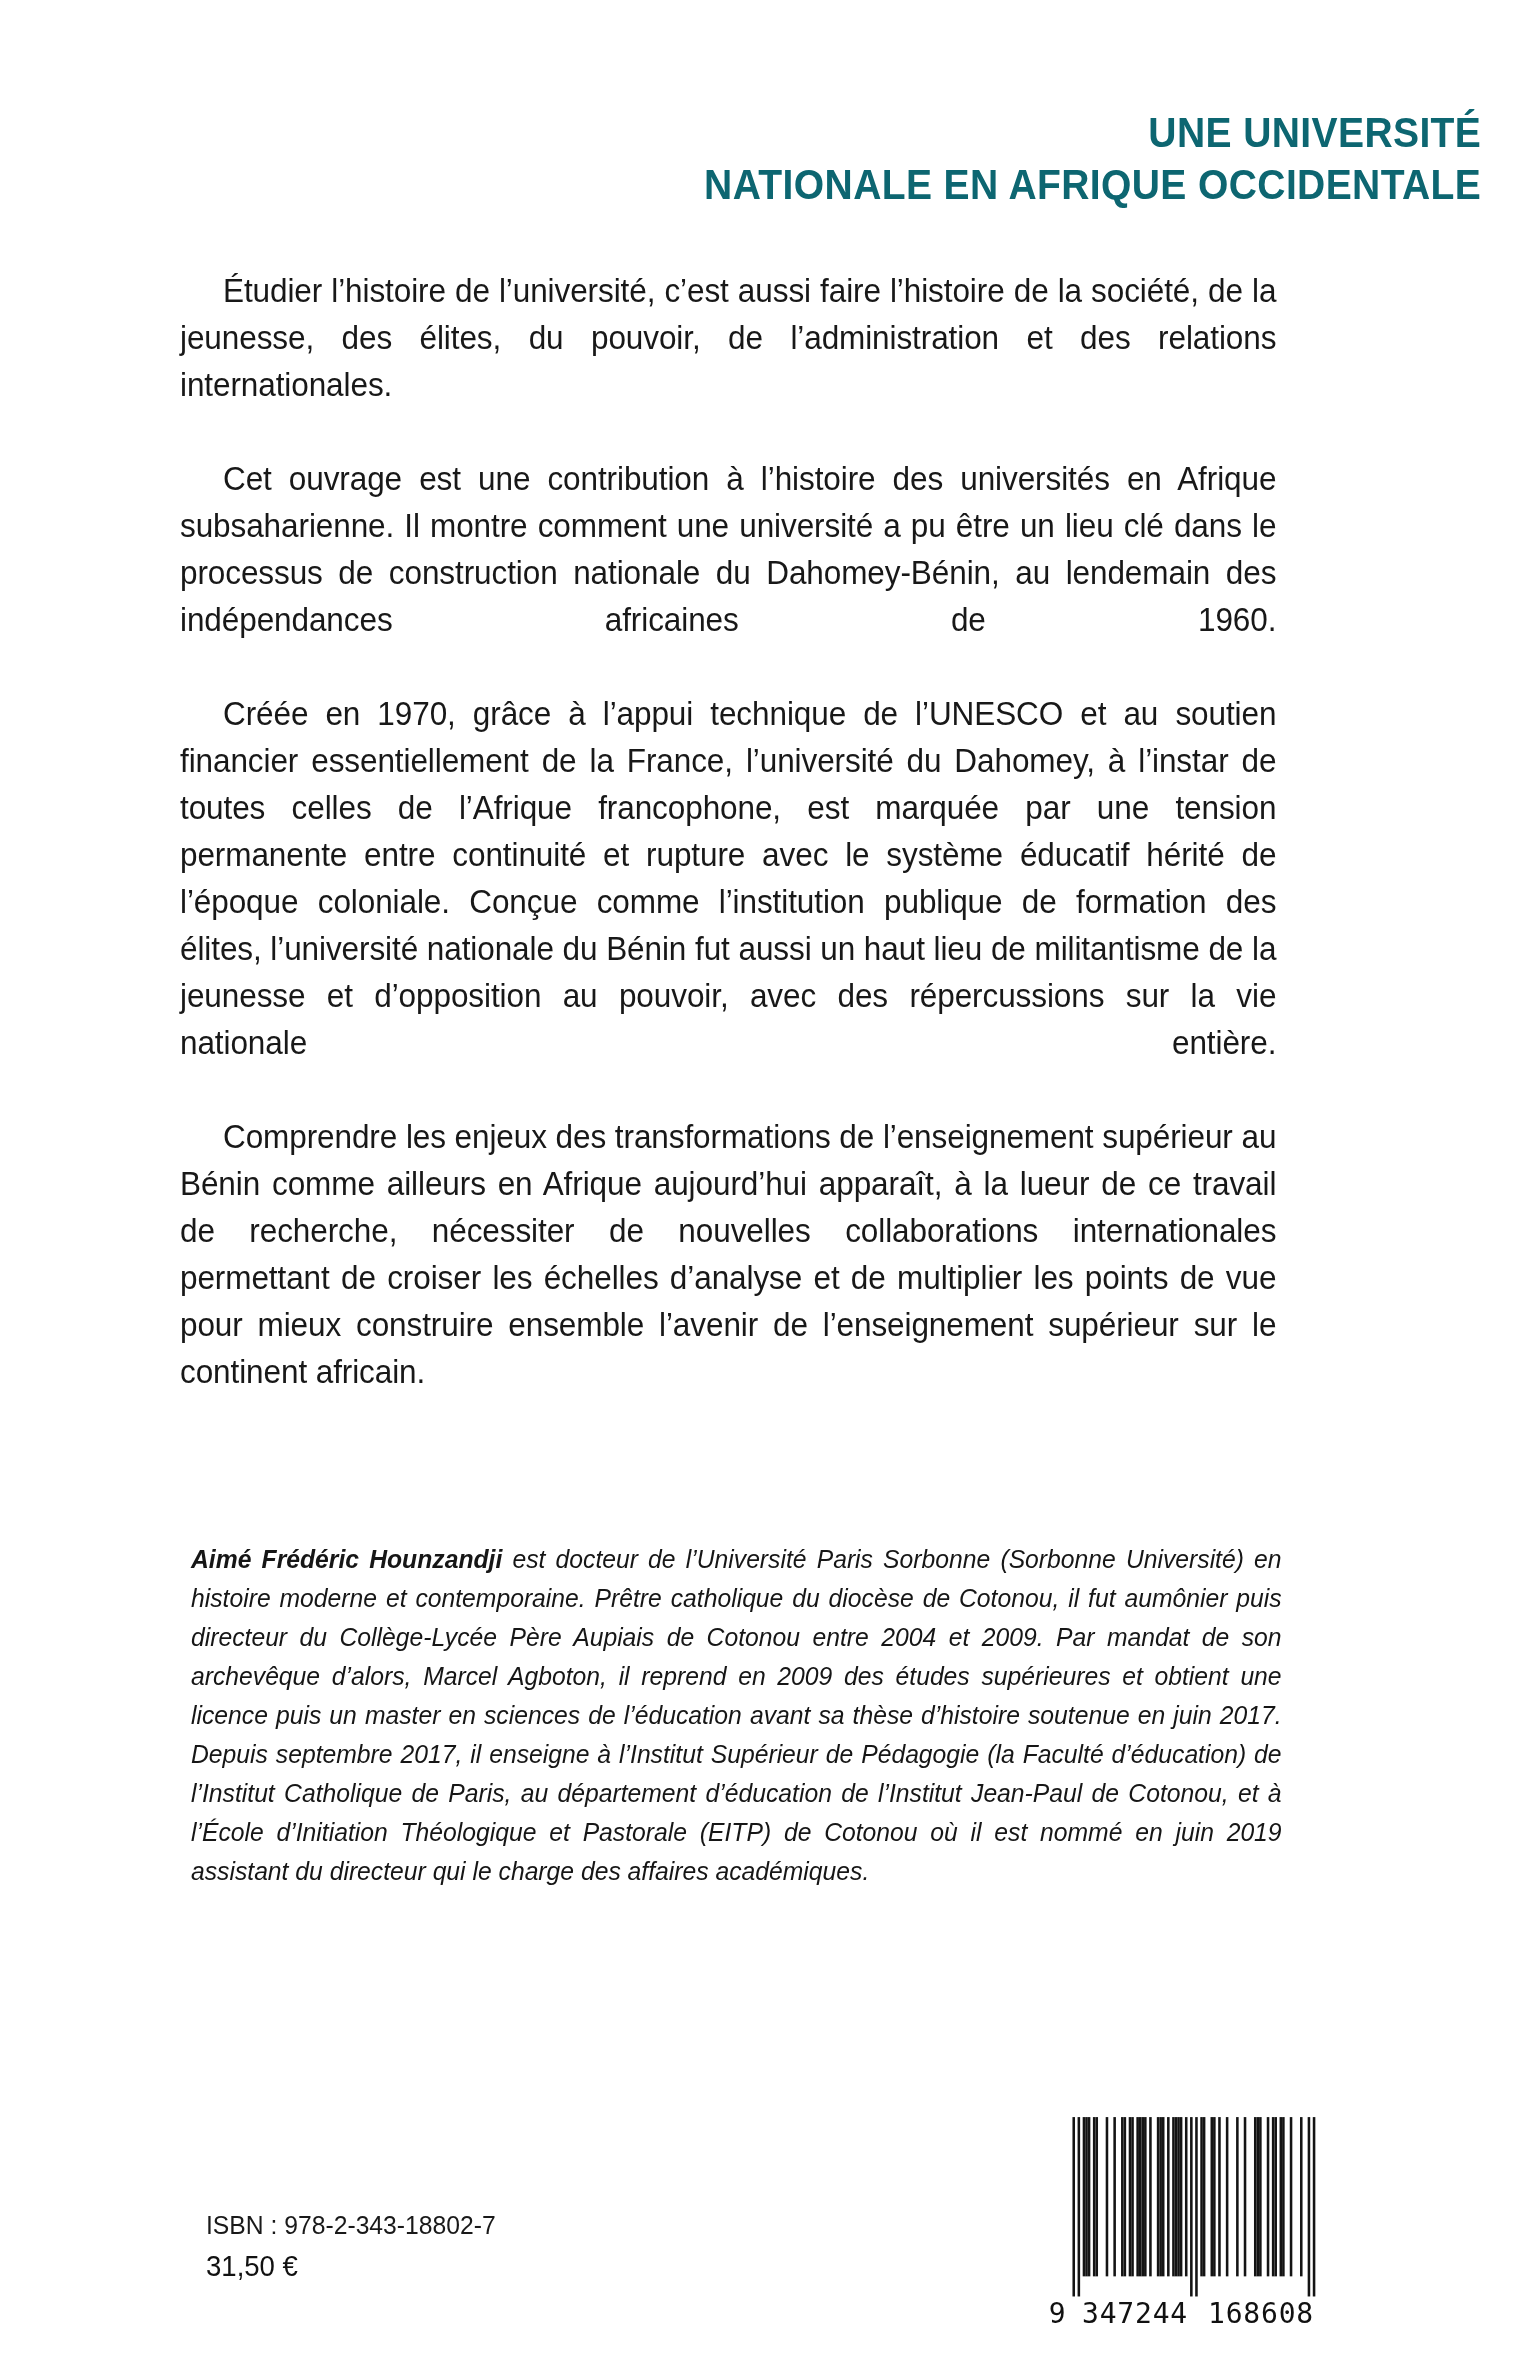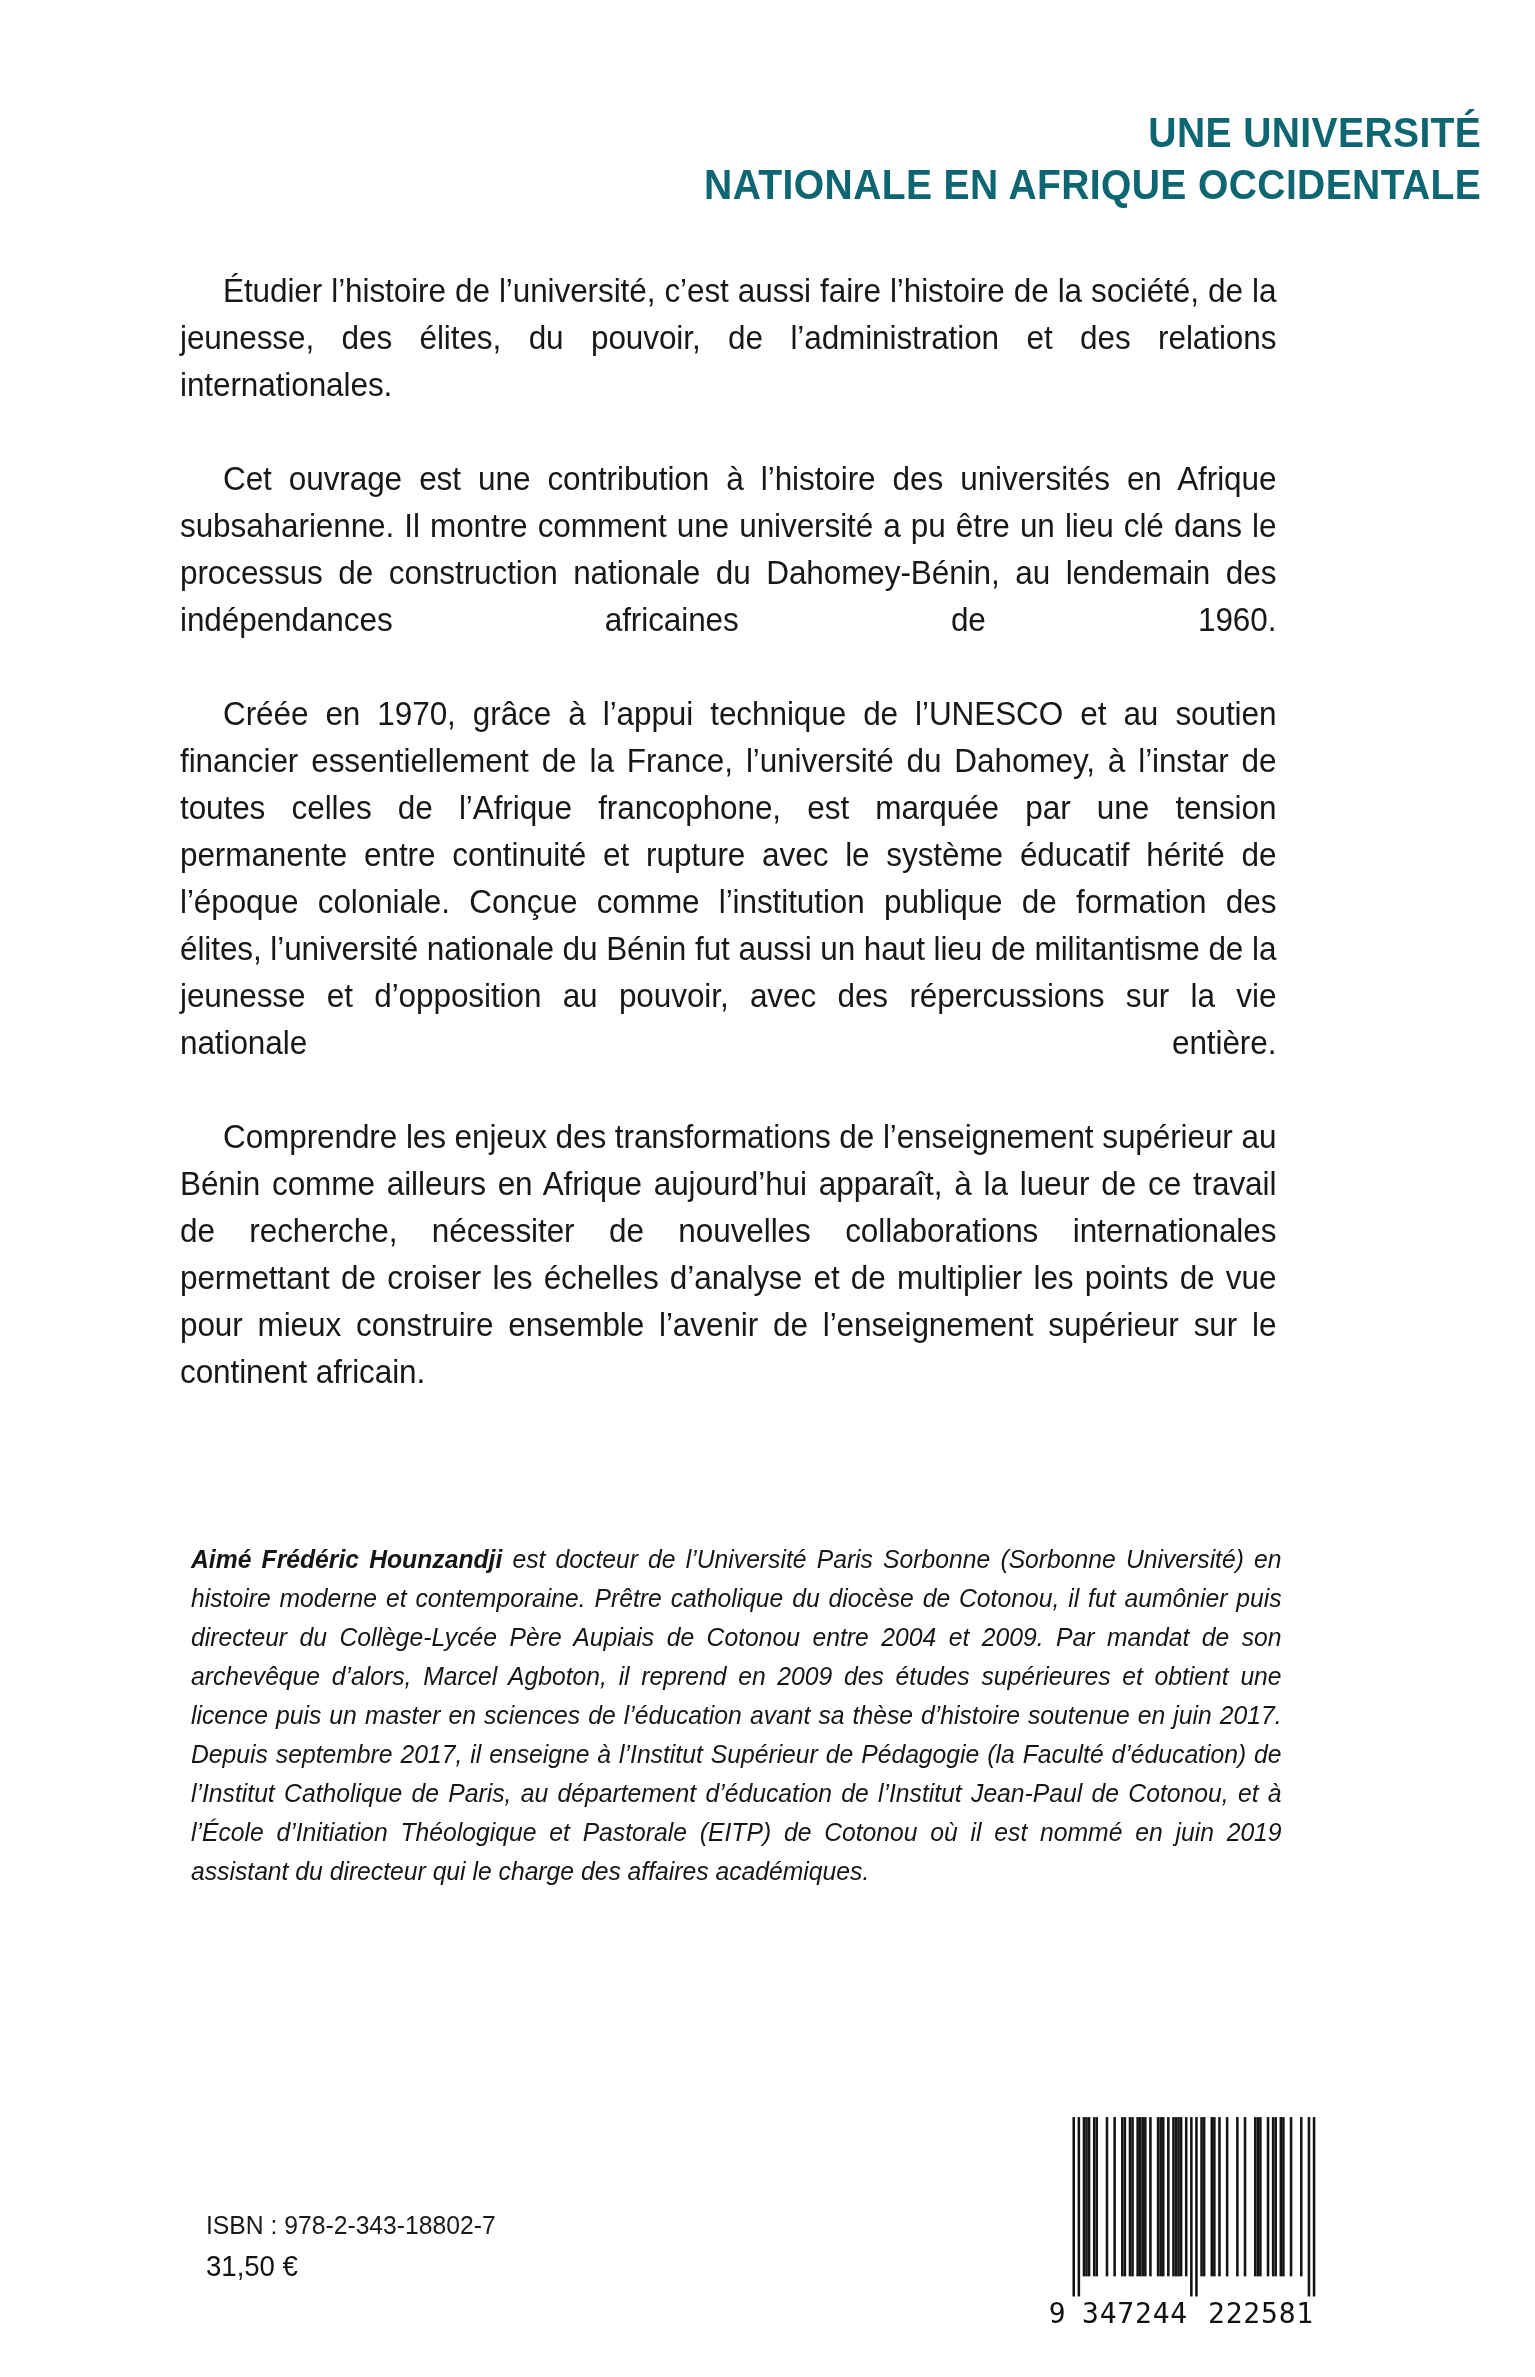--- a/index.html
+++ b/index.html
@@ -238,18 +238,18 @@
           <rect x="280.10" y="18" width="3.05" height="190" fill="#141414"></rect>
           <rect x="289.25" y="18" width="3.05" height="190" fill="#141414"></rect>
           <rect x="301.45" y="18" width="3.05" height="190" fill="#141414"></rect>
           <rect x="310.60" y="18" width="3.05" height="214" fill="#141414"></rect>
           <rect x="316.70" y="18" width="3.05" height="214" fill="#141414"></rect>
         </g>
     </svg>
     <div class="barcode-digits">
       <span class="bd-a">9</span>
       <span class="bd-b">347244</span>
-      <span class="bd-c">222581</span>
+      <span class="bd-c">168608</span>
     </div>
   </div>
 
 </div>
 
 
 </body></html>

